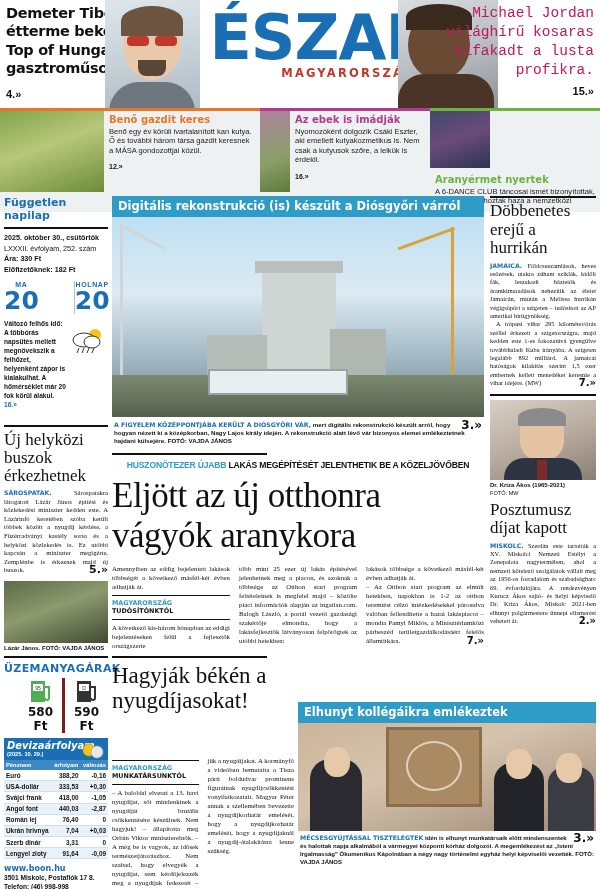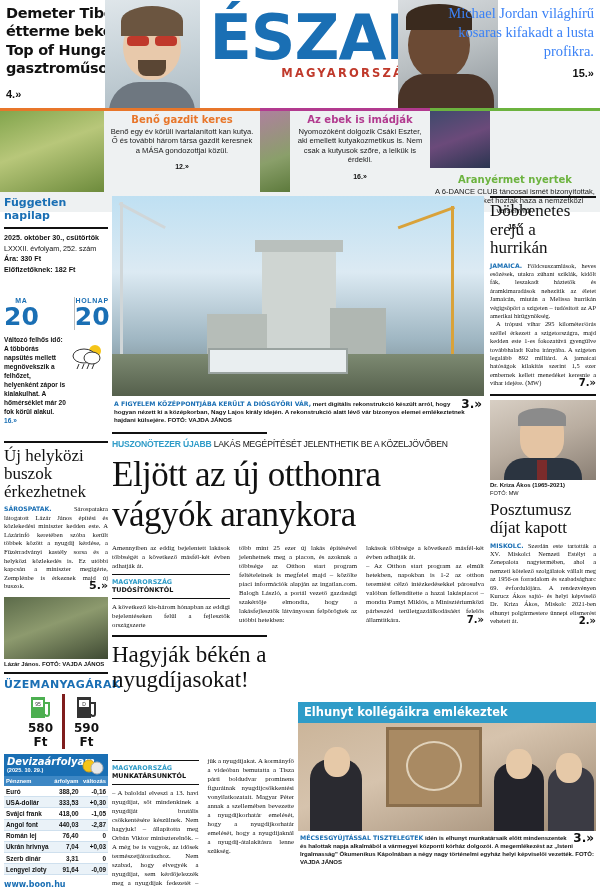--- a/index.html
+++ b/index.html
@@ -19,22 +19,22 @@
   .promo-left .ptext {
     font-family:"DejaVu Sans", sans-serif;
     font-weight:bold; font-size:14.5px; line-height:1.27; color:#111;
     letter-spacing:-0.3px;
   }
   .promo-left .pno {
     margin-top:10px; display:inline-block; font-weight:bold; font-size:11px; color:#111;
   }
   .promo-right { position:absolute; right:6px; top:4px; width:150px; text-align:right; }
   .promo-right .ptext {
-    font-family:Liberation Serif, serif;
-    font-size:14.5px; line-height:1.3; color:#3b82f6;
+    font-family:Liberation Mono, monospace;
+    font-size:14.5px; line-height:1.3; color:#be185d;
   }
   .promo-right .pno { margin-top:6px; font-weight:bold; font-size:11px; }
 
   .headshot-l { position:absolute; left:105px; top:0px; width:95px; height:108px;
     background:linear-gradient(170deg,#dfe6ea 0%,#c9d4da 45%,#aebcc4 100%); overflow:hidden;}
   .headshot-r { position:absolute; left:398px; top:0px; width:100px; height:108px;
     background:linear-gradient(160deg,#d9dde0 0%,#b9bfc2 50%,#8d9499 100%); overflow:hidden;}
   .face {position:absolute;border-radius:50%;}
 
   .masthead { position:absolute; left:196px; top:6px; width:250px; text-align:center; }
@@ -44,21 +44,21 @@
     letter-spacing:-1px;
   }
   .masthead .sub {
     font-family:"DejaVu Sans", sans-serif;
     font-weight:bold; font-size:11.5px; color:#c0392b; letter-spacing:2.2px;
     margin-top:-4px; padding-left:55px;
   }
 
   
   .teasers { position:absolute; left:0; top:108px; width:600px; height:84px; display:flex; }
-  .teaser { position:relative; height:104px; display:flex;text-align:center; }
+  .teaser { position:relative; height:104px; display:flex; }
   .t-rule { height:3px; width:100%; position:absolute; top:0; left:0; }
   .t-img { width:56px; height:84px; flex:0 0 56px; }
   .t-body { padding:6px 5px 0 5px; flex:1; }
   .t-title { font-family:"DejaVu Sans",sans-serif; font-weight:bold; font-size:10px; line-height:11px; margin-bottom:2px; }
   .t-text { font-size:7.6px; line-height:9.4px; color:#1a1a1a; }
   .t-pg { font-weight:bold; font-size:7px; }
 
   .teaser.a { width:300px; background:#eef1f2; }
   .teaser.b { width:300px; background:#eef1f2; }
   .teaser.a .t-rule { background:#e8762a; }
@@ -70,21 +70,21 @@
 
   
   .colL { position:absolute; left:4px; top:196px; width:104px; }
   .hr-black { border:0; border-top:2px solid #111; margin:5px 0 4px; }
   .hr-thin { border:0; border-top:1px solid #111; margin:4px 0 3px; }
 
   .ind-title { font-family:"DejaVu Sans",sans-serif; font-weight:bold; font-size:11px; color:#1a6fb4; }
   .ind-line { font-size:7.2px; font-weight:bold; line-height:10.5px; color:#111; }
   .ind-line.reg { font-weight:normal; }
 
-  .wx { display:flex; margin-top:22px;gap:35px; }
+  .wx { display:flex; margin-top:6px;gap:35px; }
   .wx-col { flex:1; text-align:center; }
   .wx-col.sep { border-left:1px solid #bbb; }
   .wx-lbl { font-size:7px; font-weight:bold; color:#1a6fb4; letter-spacing:0.6px; }
   .wx-num { font-family:"DejaVu Sans",sans-serif; font-weight:bold; font-size:25px; color:#1a6fb4; line-height:26px; }
 
   .wx-desc { font-size:6.6px; line-height:9px; font-weight:bold; margin-top:5px; width:62px; }
   .wx-icon { position:absolute; right:4px; }
 
   .lead2-h { font-family:"Liberation Serif", serif; font-size:17px; line-height:18px; margin:4px 0 4px; }
   .body-s { font-family:"Liberation Serif", serif; font-size:6.6px; line-height:8.6px; text-align:justify; }
@@ -118,21 +118,21 @@
 
   
   .colC { position:absolute; left:112px; top:196px; width:372px; }
   .kicker-bar { background:#2f9cc8; color:#fff; font-family:"DejaVu Sans",sans-serif; font-weight:bold;
      font-size:11.5px; padding:3px 6px 4px; }
   .main-photo { width:100%; height:200px;
      background:linear-gradient(180deg,#bfe0f2 0%,#dceaf3 38%,#9fb6c2 72%,#6d7d82 100%); position:relative; overflow:hidden;}
   .cap-box { font-size:6.2px; line-height:8px; padding:4px 2px 2px; }
   .cap-lead { font-family:"DejaVu Sans",sans-serif; font-weight:bold; font-size:6.2px; color:#1a6fb4; }
 
-  .overline { font-size:8.6px; font-weight:normal; letter-spacing:-0.2px; }
+  .overline { font-size:8.6px; font-weight:bold; letter-spacing:-0.2px;text-align:center; }
   .overline b { color:#2f9cc8; }
   .main-head { font-family:"Liberation Serif", serif; font-size:35px; line-height:40px; margin:6px 0 8px; letter-spacing:-0.5px;}
   .cols3 { column-count:3; column-gap:9px; }
   .body-m { font-family:"Liberation Serif", serif; font-size:6.8px; line-height:9px; text-align:justify; }
   .src-lbl { font-family:"DejaVu Sans",sans-serif; font-weight:bold; font-size:6.4px; color:#2f9cc8; }
   .src-sub { font-family:"DejaVu Sans",sans-serif; font-weight:bold; font-size:6.4px; color:#111; }
   .sub-head { font-family:"Liberation Serif", serif; font-size:23px; line-height:25px; margin:5px 0 6px; }
 
   
   .colR { position:absolute; left:490px; top:196px; width:106px; }
@@ -354,20 +354,21 @@
 
     <div class="web">www.boon.hu</div>
     <div class="addr">3501 Miskolc, Postafiók 17 8.</div>
     <div class="addr">Telefon: (46) 998-998</div>
     <div class="barcode"></div>
 
   </div>
 
   <div class="colC">
 
+    <div class="kicker-bar">Digitális rekonstrukció (is) készült a Diósgyőri várról</div>
 
     <div class="main-photo">
       <div style="position:absolute;left:8px;top:6px;width:3px;height:160px;background:#d0d6d8;"></div>
       <div style="position:absolute;left:8px;top:6px;width:52px;height:3px;background:#d0d6d8;transform:rotate(28deg);transform-origin:left top;"></div>
       <div style="position:absolute;right:30px;top:10px;width:3px;height:150px;background:#d9a23a;"></div>
       <div style="position:absolute;right:30px;top:10px;width:60px;height:3px;background:#d9a23a;transform:rotate(-20deg);transform-origin:right top;"></div>
       <div style="position:absolute;left:150px;top:52px;width:74px;height:120px;background:#cfd5d2;"></div>
       <div style="position:absolute;left:143px;top:44px;width:88px;height:12px;background:#b9c0bd;"></div>
       <div style="position:absolute;left:95px;top:118px;width:60px;height:58px;background:#b6bdb8;"></div>
       <div style="position:absolute;left:218px;top:112px;width:56px;height:64px;background:#b0b7b2;"></div>

